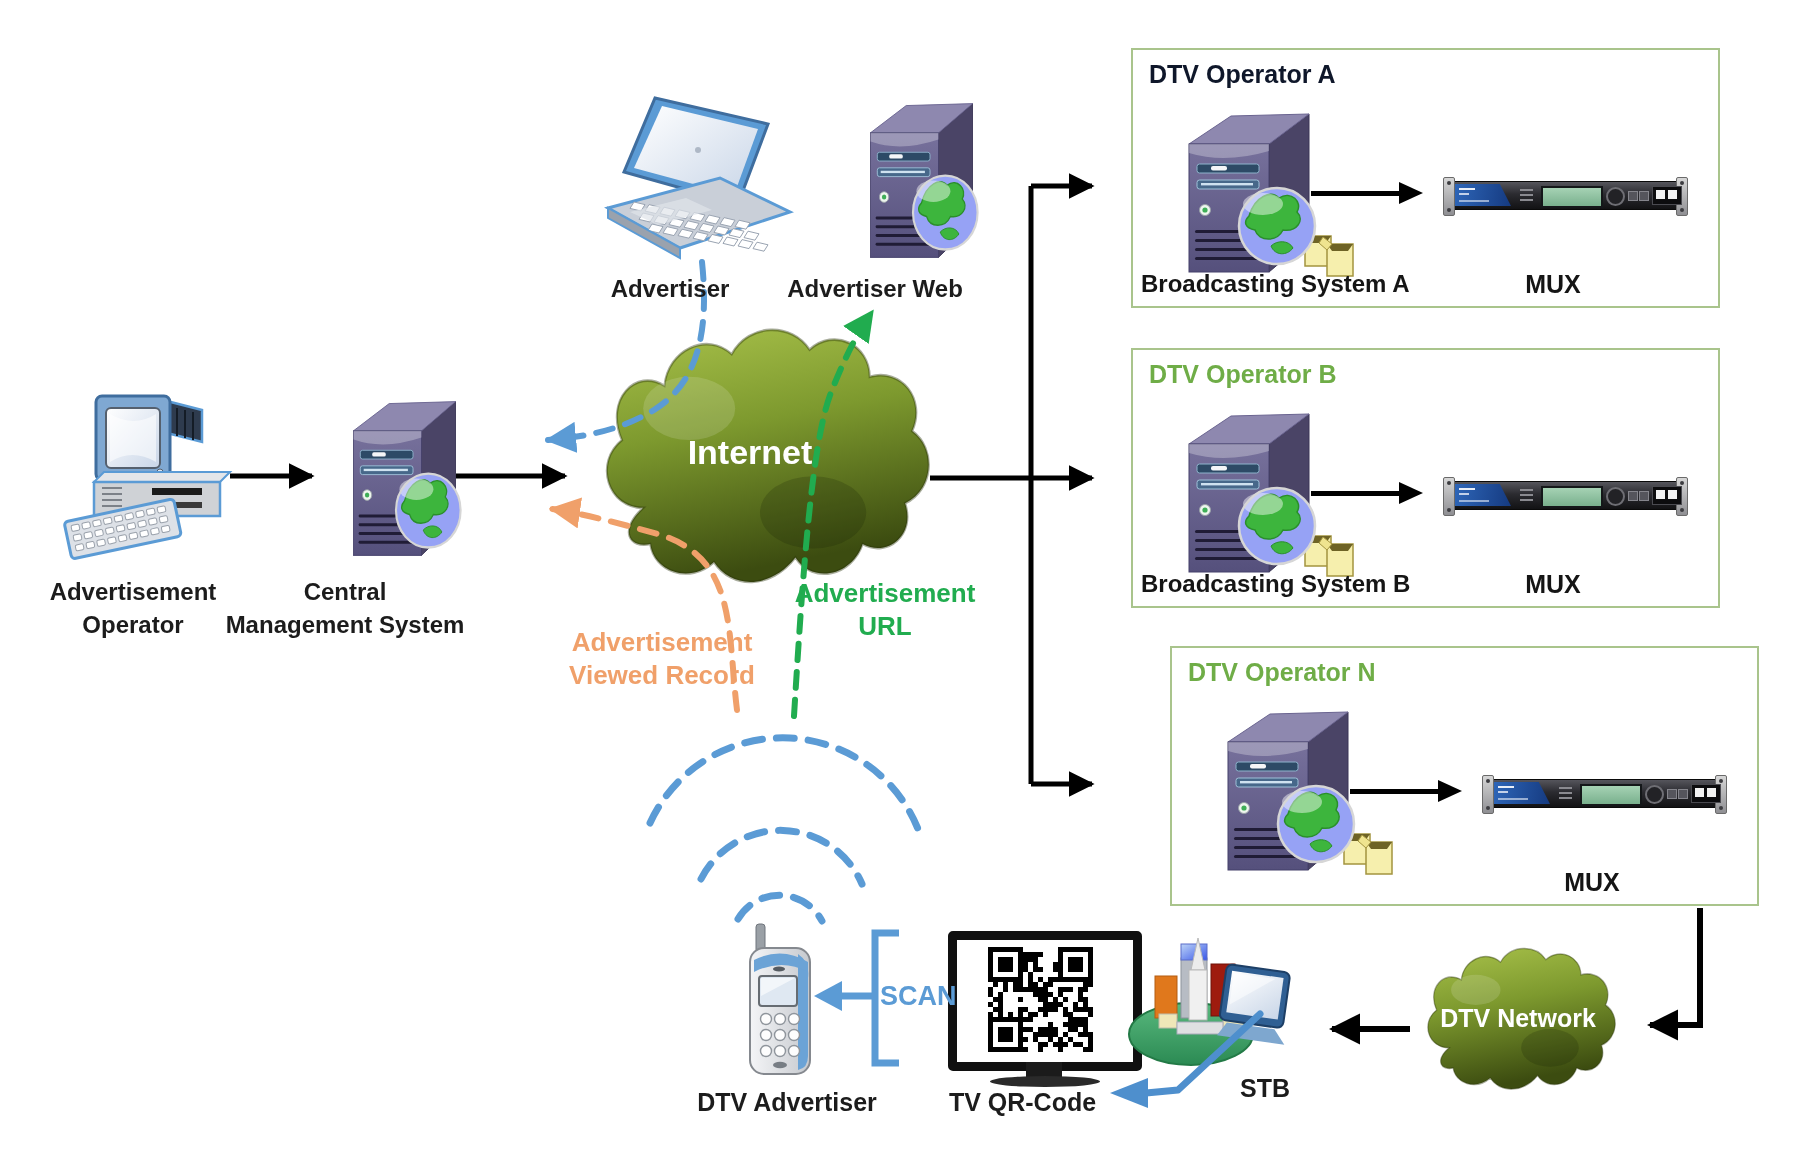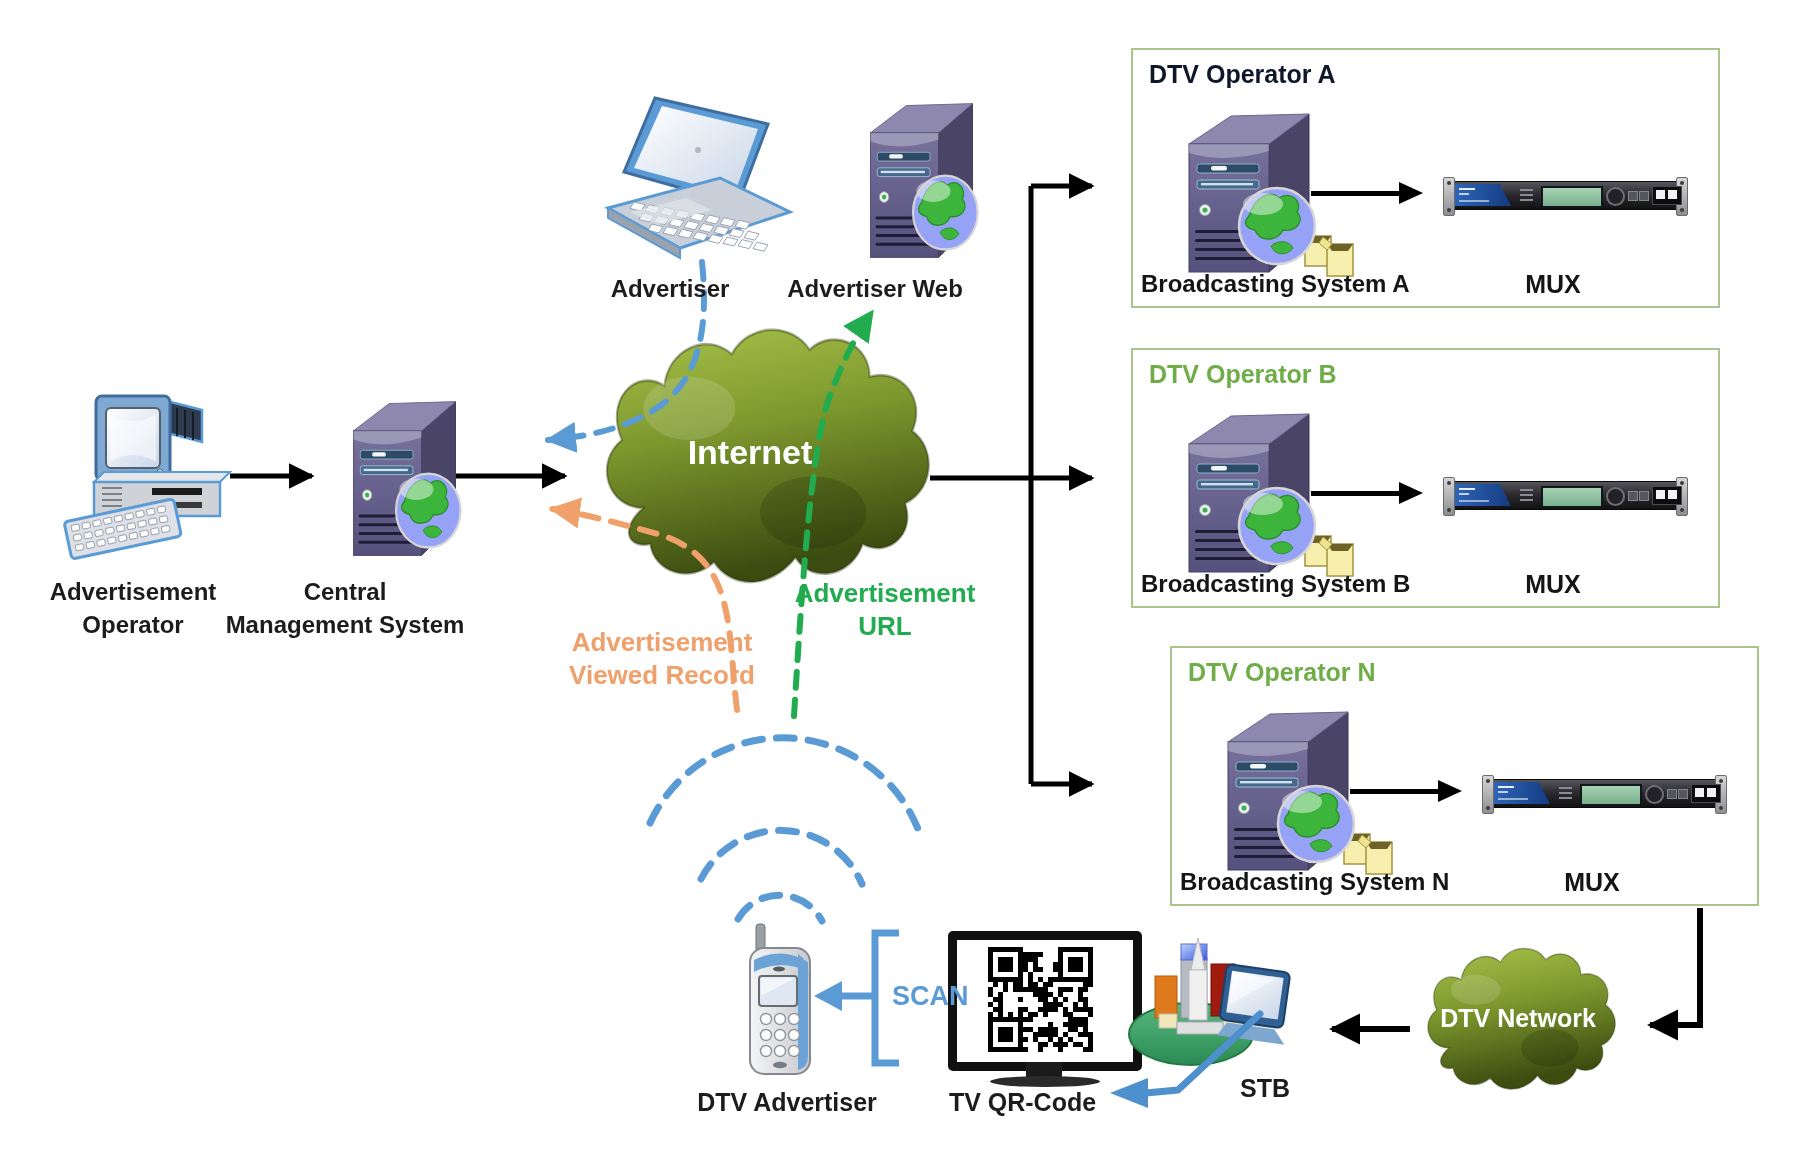--- a/index.html
+++ b/index.html
@@ -562,21 +562,21 @@
     </svg>
   </div>
 
   <div class="lbl" style="left:18px;top:575px;width:230px"><span>Advertisement</span><br><span>Operator</span></div>
   <div class="lbl" style="left:215px;top:575px;width:260px"><span>Central</span><br><span>Management System</span></div>
   <div class="lbl" style="left:580px;top:272px;width:180px">Advertiser</div>
   <div class="lbl" style="left:770px;top:272px;width:210px">Advertiser Web</div>
   <div class="lbl big white" style="left:630px;top:432px;width:240px;z-index:4">Internet</div>
   <div class="lbl" style="left: 782px; top: 577px; width: 206px; font-size: 26px; color: rgb(33, 172, 79);"><span>Advertisement</span><br><span>URL</span></div>
   <div class="lbl" style="left: 548px; top: 626px; width: 228px; font-size: 26px; color: rgb(240, 160, 106);"><span>Advertisement</span><br><span>Viewed Record</span></div>
-  <div class="lbl" style="left: 880px; top: 980px; width: 74px; font-size: 27px; color: rgb(91, 155, 213); padding-left: 12px;">SCAN</div>
+  <div class="lbl" style="left: 880px; top: 980px; width: 74px; font-size: 27px; color: rgb(91, 155, 213);">SCAN</div>
   <div class="lbl" style="left:672px;top:1086px;width:230px;font-size:25px">DTV Advertiser</div>
   <div class="lbl" style="left:920px;top:1086px;width:205px;font-size:25px">TV QR-Code</div>
   <div class="lbl" style="left:1225px;top:1072px;width:80px;font-size:25px">STB</div>
   <div class="lbl white" style="left:1416px;top:1002px;width:204px;font-size:25px">DTV Network</div>
 
   <svg id="lines-svg" class="layer" width="1808" height="1150" viewBox="0 0 1808 1150">
 
     <path d="M230 476 H312" stroke="#000" stroke-width="5" marker-end="url(#mB)" fill="none"></path>
     <path d="M456 476 H565" stroke="#000" stroke-width="5" marker-end="url(#mB)" fill="none"></path>
     <path d="M930 478 H1031" stroke="#000" stroke-width="5" fill="none"></path>
@@ -783,16 +783,15 @@
         </div>
         <div class="mux-lcd"></div>
         <div class="mux-knob"></div>
         <div class="mux-port p1"></div>
         <div class="mux-port p2"></div>
         <div class="mux-eth">
           <i class="a"></i>
           <i class="b"></i>
         </div>
       </div>
-      <div class="syslabel">Broadcasting System N</div>
       <div class="muxlabel">MUX</div>
     </div>
   </div>
 
 </body></html>

